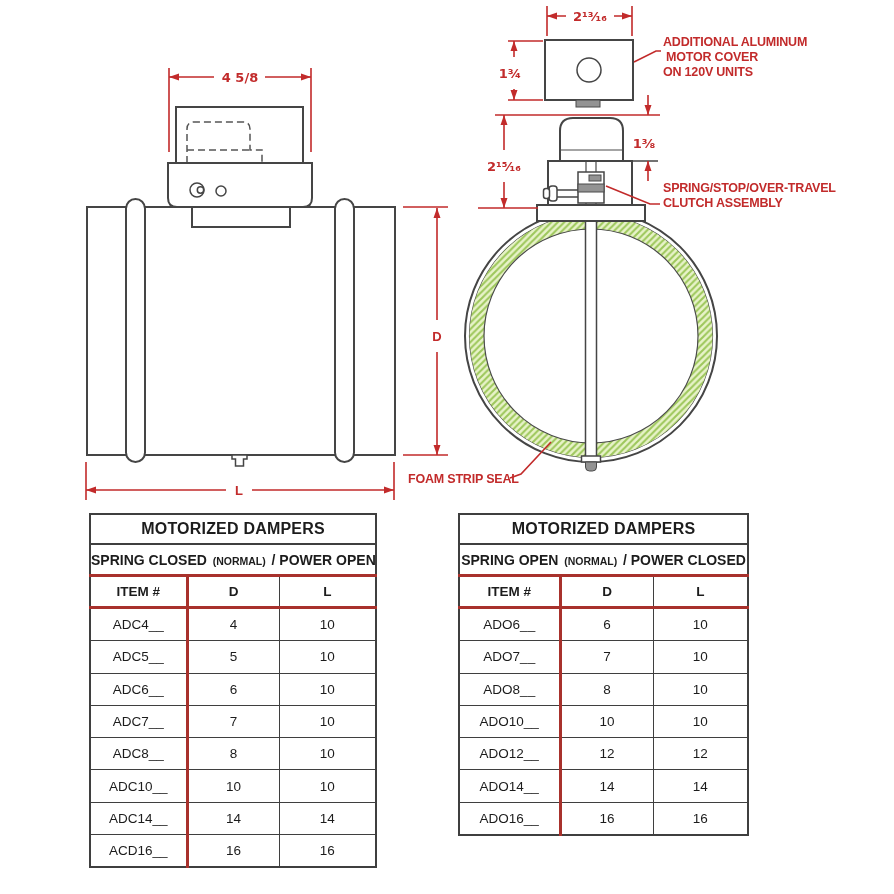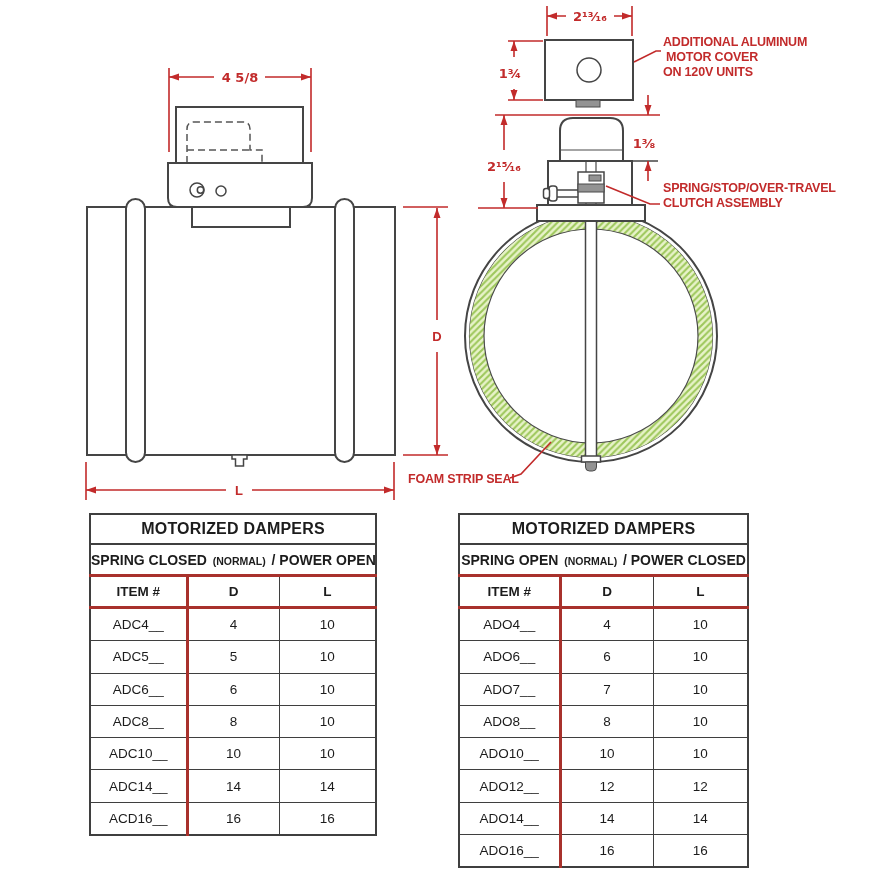--- a/index.html
+++ b/index.html
@@ -182,20 +182,25 @@
           <td class="col-item">ADC5__</td>
           <td class="col-d">5</td>
           <td class="col-l">10</td>
         </tr>
         <tr>
           <td class="col-item">ADC6__</td>
           <td class="col-d">6</td>
           <td class="col-l">10</td>
         </tr>
         <tr>
+          <td class="col-item">ADC7__</td>
+          <td class="col-d">7</td>
+          <td class="col-l">10</td>
+        </tr>
+        <tr>
           <td class="col-item">ADC8__</td>
           <td class="col-d">8</td>
           <td class="col-l">10</td>
         </tr>
         <tr>
           <td class="col-item">ADC10__</td>
           <td class="col-d">10</td>
           <td class="col-l">10</td>
         </tr>
         <tr>
@@ -225,25 +230,20 @@
       <td colspan="3"><span class="sub-main">SPRING OPEN</span> <span class="sub-note">(NORMAL)</span> <span class="sub-main">/ POWER CLOSED</span></td>
     </tr>
     <tr class="t-head">
       <td class="col-item">ITEM #</td>
       <td class="col-d">D</td>
       <td>L</td>
     </tr>
   </tbody>
   <tbody>
         <tr>
-          <td class="col-item">ADO4__</td>
-          <td class="col-d">4</td>
-          <td class="col-l">10</td>
-        </tr>
-        <tr>
           <td class="col-item">ADO6__</td>
           <td class="col-d">6</td>
           <td class="col-l">10</td>
         </tr>
         <tr>
           <td class="col-item">ADO7__</td>
           <td class="col-d">7</td>
           <td class="col-l">10</td>
         </tr>
         <tr>

